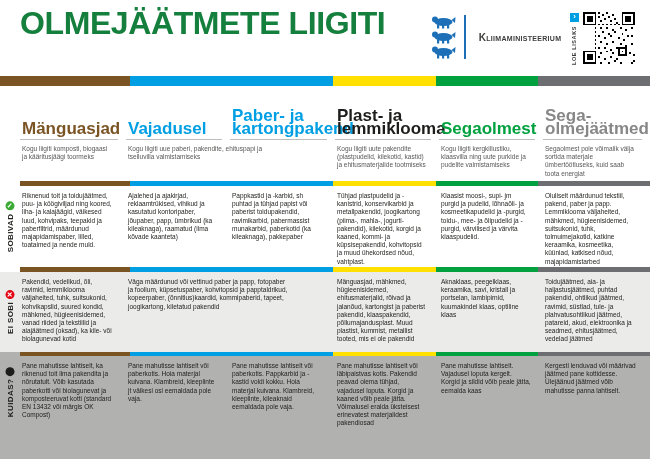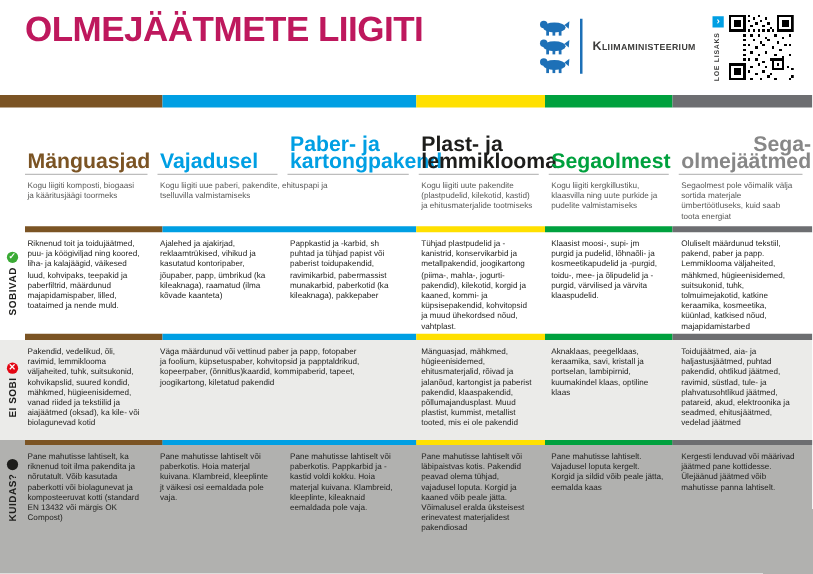--- a/index.html
+++ b/index.html
@@ -1,25 +1,25 @@
 <!DOCTYPE html>
 <html><head>
 <meta charset="utf-8">
 <style>
   html,body{margin:0;padding:0;background:#fff;}
   .doc{position:relative;width:650px;height:459px;background:#fff;overflow:hidden;
        font-family:"Liberation Sans",sans-serif;color:#1d1d1b;}
 
   
-  .title{position:absolute;left:20px;top:10px;font-size:28px;font-weight:bold;
-         line-height:27px;letter-spacing:-0.4px;color:#be185d;text-transform:uppercase;}
+  .title{position:absolute;left:20px;top:10px;font-size:32px;font-weight:bold;
+         line-height:27px;letter-spacing:-0.4px;color:#15803d;text-transform:uppercase;}
   .gov{position:absolute;left:430px;top:15px;display:flex;align-items:center;gap:8px;}
   .gov-divider{width:2px;height:44px;background:#1d70b7;}
   .ministry{font-size:10px;font-variant:small-caps;color:#3c3c3b;letter-spacing:.3px;
-            width:92px;line-height:11px;font-weight:bold;}
+            width:92px;line-height:11px;font-weight:bold;text-align:center;}
   .qr-side{position:absolute;left:570px;top:13px;width:11px;height:54px;}
   .qr-arrow{width:9px;height:9px;background:#009fe3;color:#fff;font-size:8px;
             line-height:8px;text-align:center;font-weight:bold;}
   .qr-caption{position:absolute;top:13px;left:1px;writing-mode:vertical-rl;
               transform:rotate(180deg);font-size:5.5px;font-weight:bold;
               letter-spacing:.6px;color:#3c3c3b;}
   .qr-code{position:absolute;left:583px;top:12px;}
 
   
   .stripe{position:absolute;left:0;display:flex;height:10px;width:650px;}
@@ -140,21 +140,21 @@
     <i class="seg s5" style="background: rgb(109, 110, 113);"></i>
   </div>
 
   <div class="row r-headers">
     <div class="cols">
       <div class="colhead" style="color: rgb(123, 84, 36);">Mänguasjad</div>
       <div class="colhead" style="color: rgb(0, 159, 227);">Vajadusel</div>
       <div class="colhead" style="color: rgb(0, 159, 227);">Paber- ja kartongpakend</div>
       <div class="colhead" style="color: rgb(29, 29, 27);">Plast- ja lemmiklooma</div>
       <div class="colhead" style="color: rgb(0, 161, 62);">Segaolmest</div>
-      <div class="colhead" style="color: rgb(135, 135, 135); text-align: right;">Sega-olmejäätmed</div>
+      <div class="colhead" style="color: rgb(135, 135, 135);">Sega-olmejäätmed</div>
     </div>
   </div>
 
   <div class="row r-desc">
     <div class="cols">
       <div class="txt desc-txt">Kogu liigiti komposti, biogaasi ja kääritusjäägi toormeks</div>
       <div class="txt desc-txt span2">Kogu liigiti uue paberi, pakendite, ehituspapi ja tselluvilla valmistamiseks</div>
       <div class="txt desc-txt c4">Kogu liigiti uute pakendite (plastpudelid, kilekotid, kastid) ja ehitusmaterjalide tootmiseks</div>
       <div class="txt desc-txt c5">Kogu liigiti kergkillustiku, klaasvilla ning uute purkide ja pudelite valmistamiseks</div>
       <div class="txt desc-txt c6">Segaolmest pole võimalik välja sortida materjale ümbertöötluseks, kuid saab toota energiat</div>

